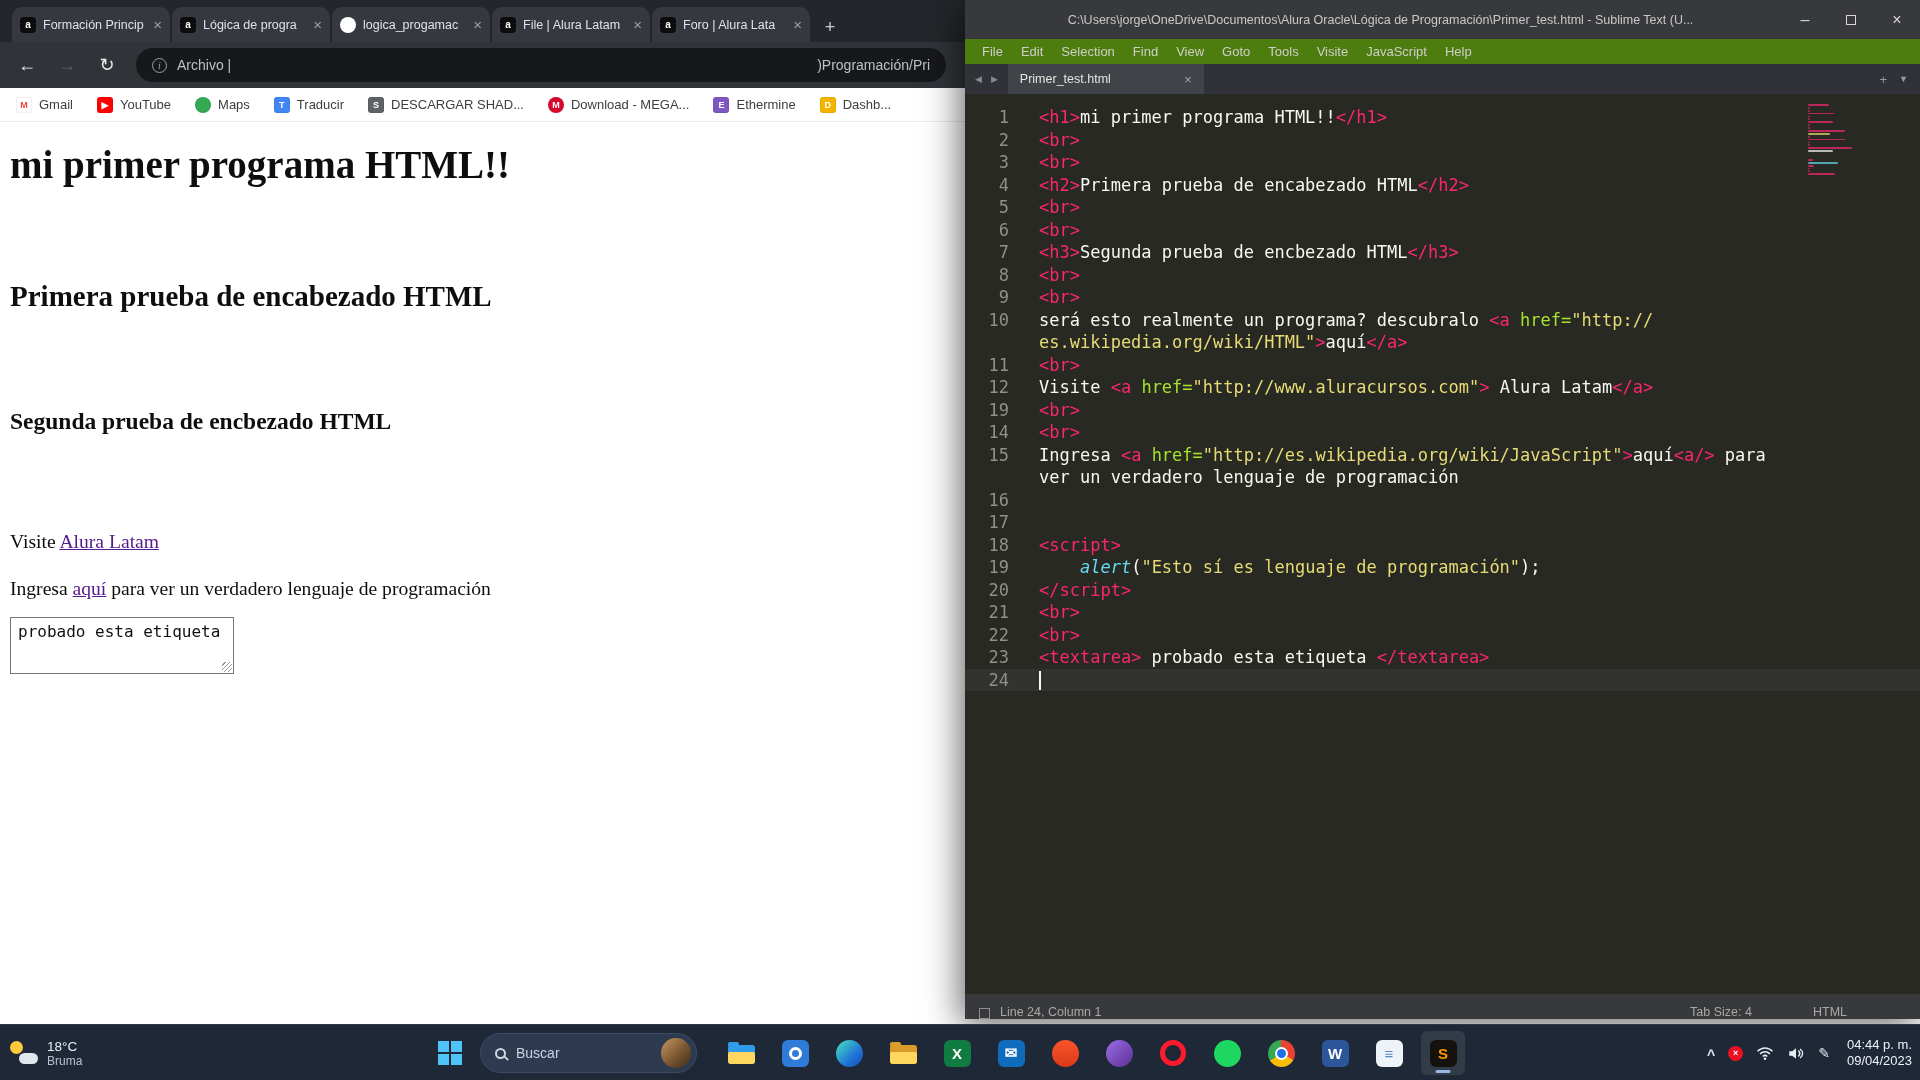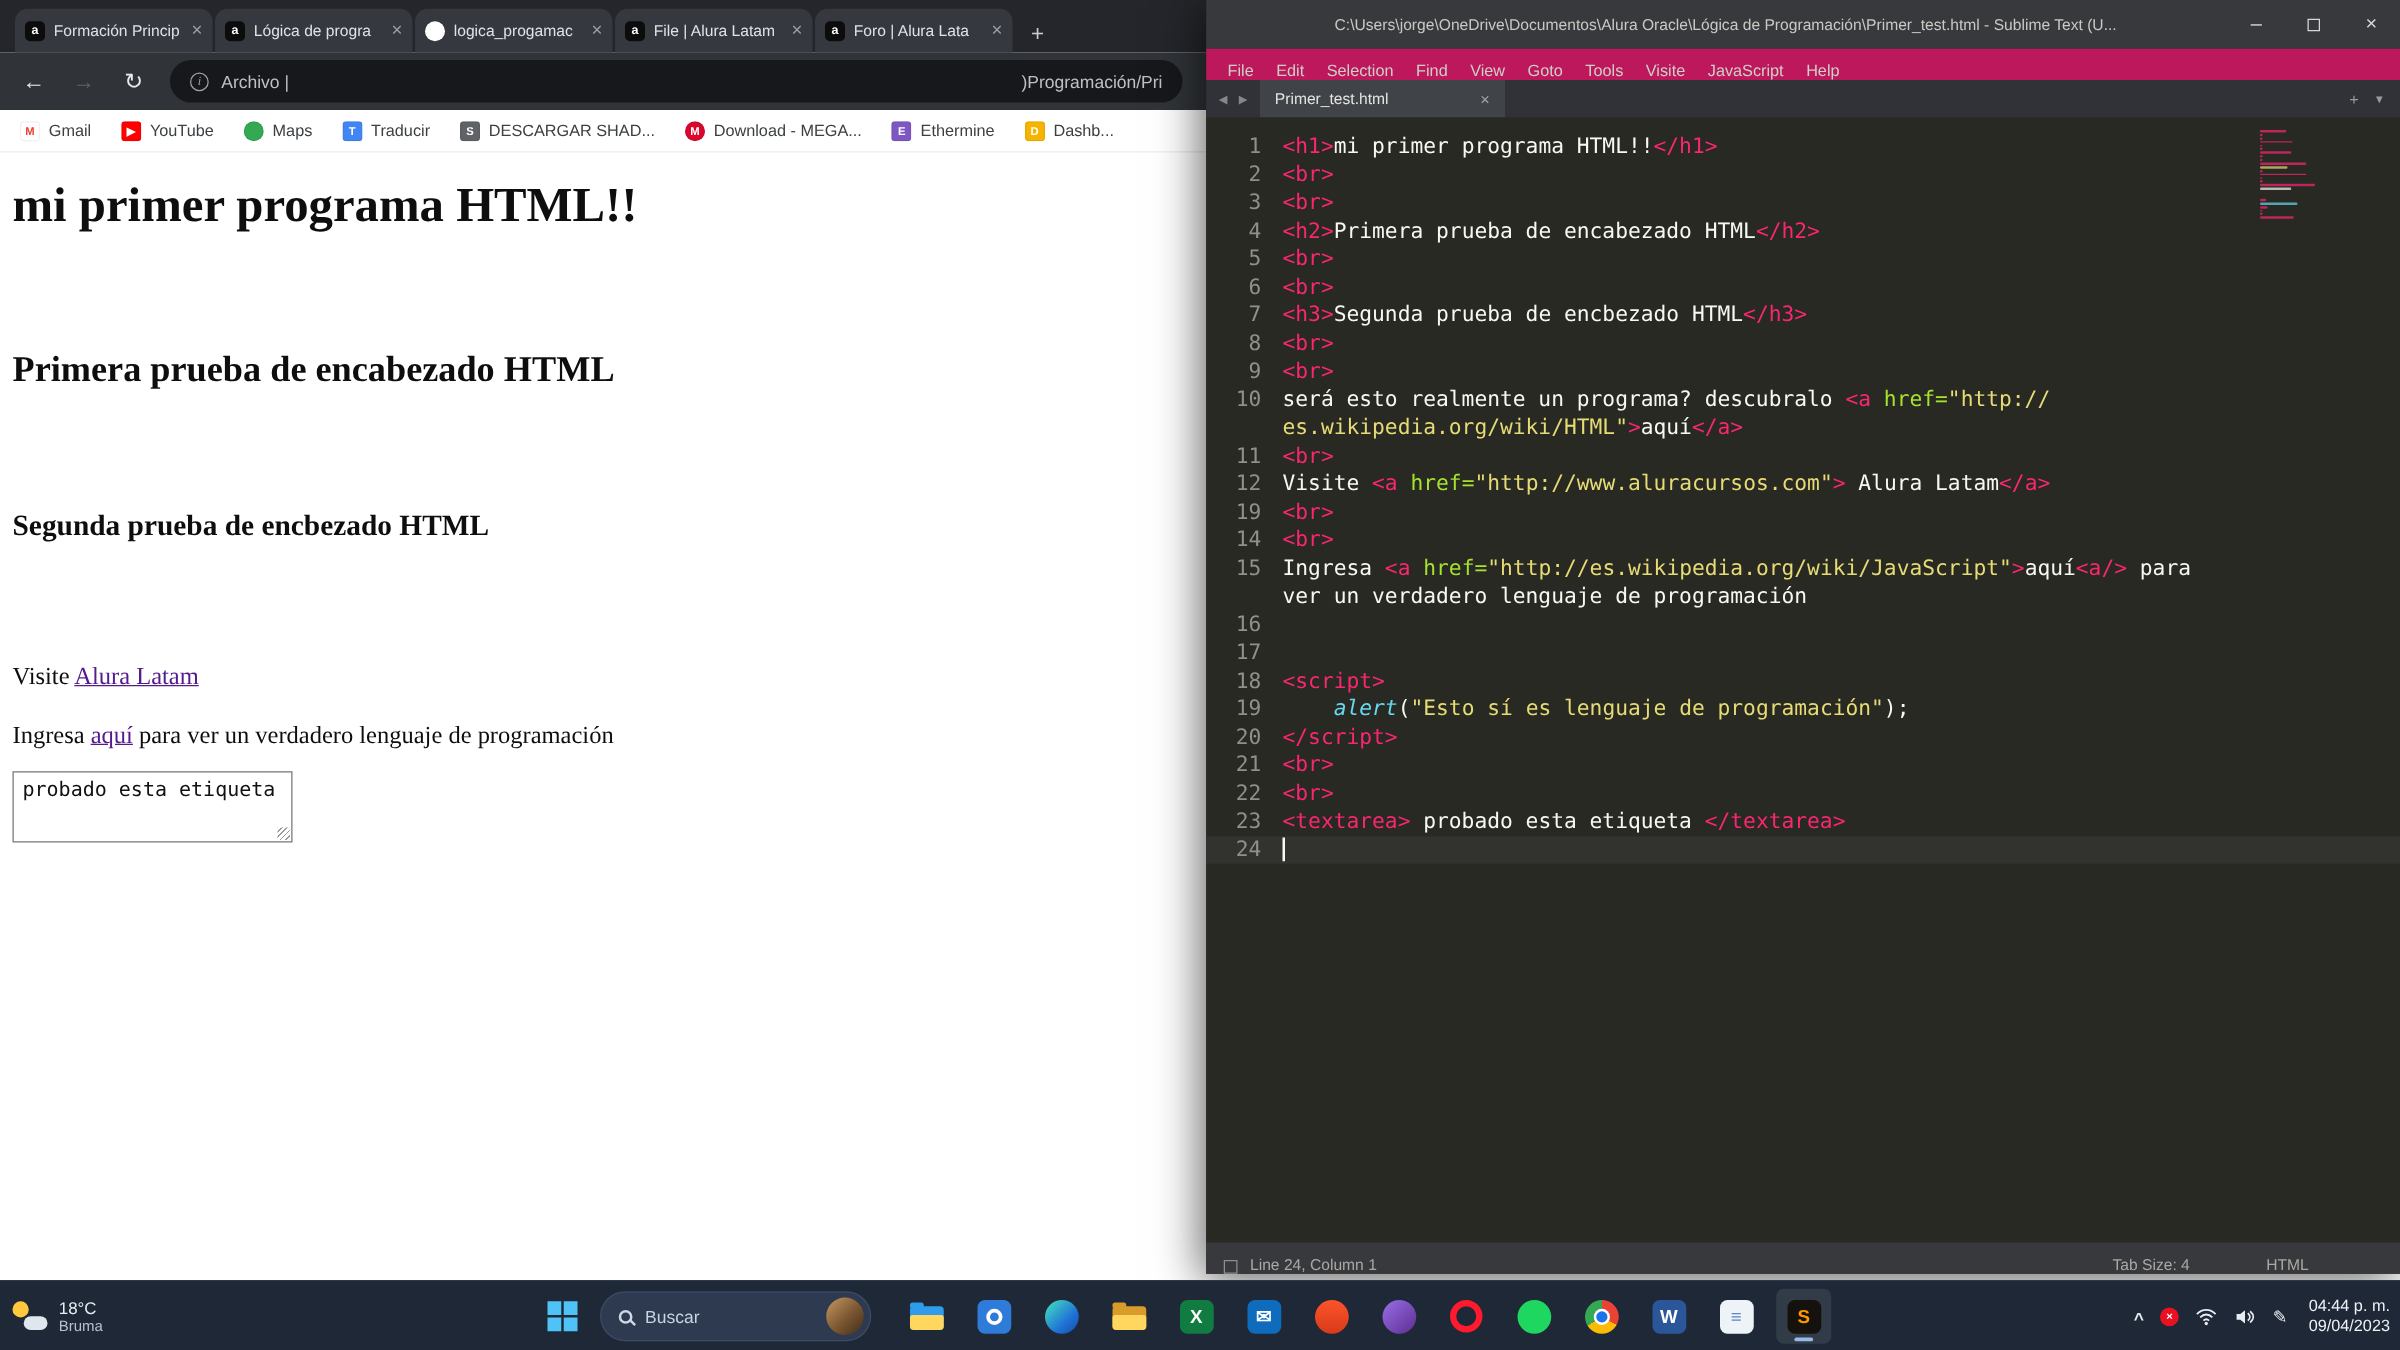--- a/index.html
+++ b/index.html
@@ -37,34 +37,34 @@
   .ta-wrap textarea{width:100%;height:100%;resize:none;border:1px solid #767676;font-family:"DejaVu Sans Mono",monospace;font-size:16px;padding:4px 7px;color:#111;background:#fff;outline:none}
   .ta-handle{position:absolute;right:2px;bottom:2px;width:10px;height:10px;background:repeating-linear-gradient(135deg,transparent 0 2px,#9a9a9a 2px 3px)}
 
   
   #sublime{position:absolute;left:965px;top:0;width:955px;height:1019px;background:#282923;box-shadow:-4px 6px 34px rgba(0,0,0,.6);display:flex;flex-direction:column}
   .stitle{height:39px;background:#37393d;display:flex;align-items:center;color:#c9c9c4;font-size:12.5px;flex:none}
   .stitle .ttext{flex:1;text-align:center;overflow:hidden;white-space:nowrap;padding-left:14px}
   .wctrl{display:flex;height:100%;flex:none}
   .wctrl .wbtn{width:46px;display:flex;align-items:center;justify-content:center;color:#d7d7d7;font-size:16px}
   .wbtn .maxsq{width:10px;height:10px;border:1px solid #d7d7d7;display:block}
-  .menubar{height:25px;background:#be185d;display:flex;align-items:flex-end;padding-left:8px;color:#cfcfc9;font-size:13px;flex:none}
+  .menubar{height:25px;background:#4d7c0f;display:flex;align-items:center;padding-left:8px;color:#cfcfc9;font-size:13px;flex:none}
   .mitem{padding:0 9px}
   .tabbar{height:30px;background:#303237;display:flex;align-items:center;color:#8a8c8a;flex:none}
   .tabnav{display:flex;align-items:center;gap:9px;padding:0 10px;font-size:9px;color:#86888b}
   .stab{height:30px;width:196px;background:#404348;color:#e4e4e0;font-size:12.5px;display:flex;align-items:center;padding:0 12px;gap:10px}
   .stab .ttl2{flex:1;overflow:hidden;white-space:nowrap}
   .stab .cls{font-size:13px;color:#a5a5a5}
   .tabbar-right{margin-left:auto;display:flex;align-items:center;gap:12px;padding-right:12px;color:#9a9c9e;font-size:13px}
   .editor{flex:1;position:relative;background:#282923;overflow:hidden;font-family:"DejaVu Sans Mono",monospace;font-size:17px;line-height:22.5px}
   .codewrap{position:absolute;top:12px;left:0;right:0}
   .crow{display:flex;height:22.5px;white-space:pre}
   .crow.current{background:rgba(255,255,255,.05)}
   .gut{width:44px;text-align:right;color:#8f908a;flex:none}
-  .ctext{margin-left:17px;white-space:pre}
+  .ctext{margin-left:30px;white-space:pre}
   .tk-w{color:#f8f8f2}.tk-t{color:#f92672}.tk-s{color:#e6db74}.tk-g{color:#a6e22e}.tk-b{color:#66d9ef;font-style:italic}
   .caret{display:inline-block;width:2px;height:19px;background:#f8f8f2;vertical-align:middle;animation:blink 1.1s steps(1) infinite}
   @keyframes blink{50%{opacity:0}}
   .minimap{position:absolute;top:10px;right:56px;width:56px}
   .mline{height:1.8px;margin-bottom:1.1px;opacity:.7;border-radius:1px}
   .mline.empty{background:transparent}
   .statusbar{height:25px;background:#37393d;display:flex;align-items:flex-end;padding:0 14px;color:#a9a9a4;font-size:12.5px;flex:none;position:relative}
   .sicon{width:11px;height:11px;border:1px solid #8e8e8a;margin-right:10px;flex:none}
   .st-tabsize{position:absolute;left:725px}
   .st-lang{position:absolute;left:848px}

